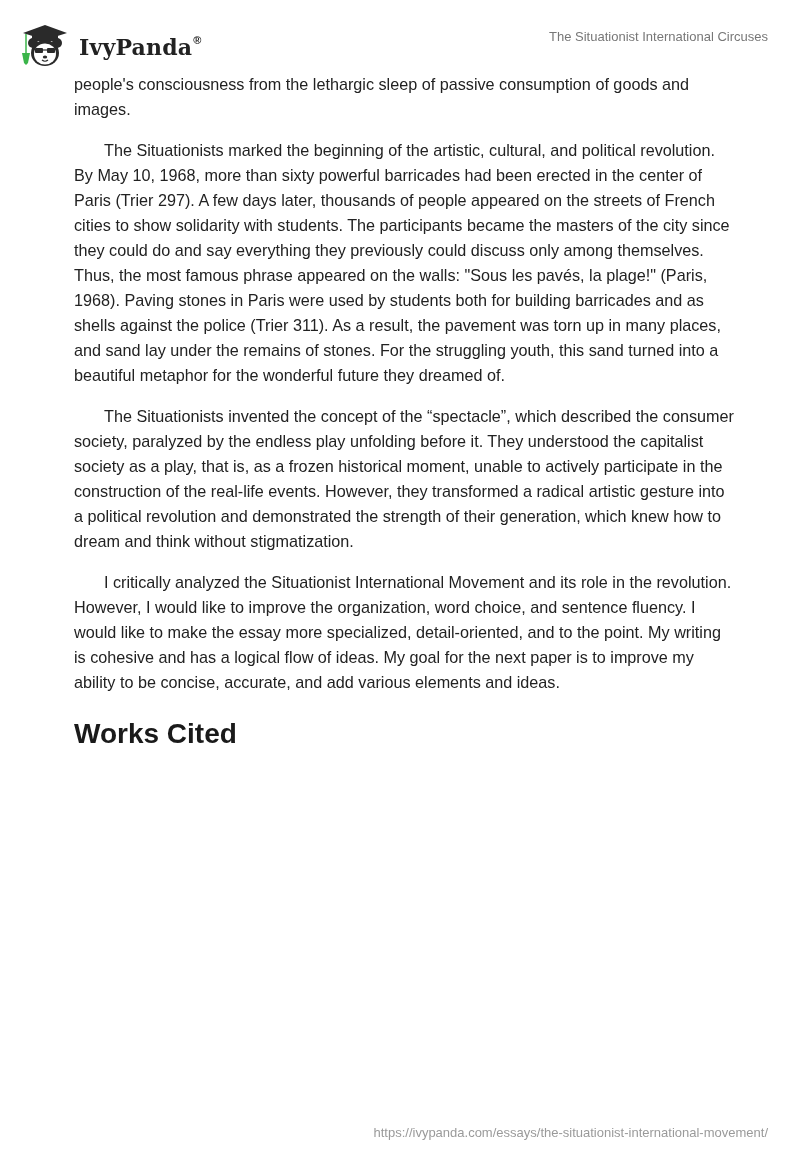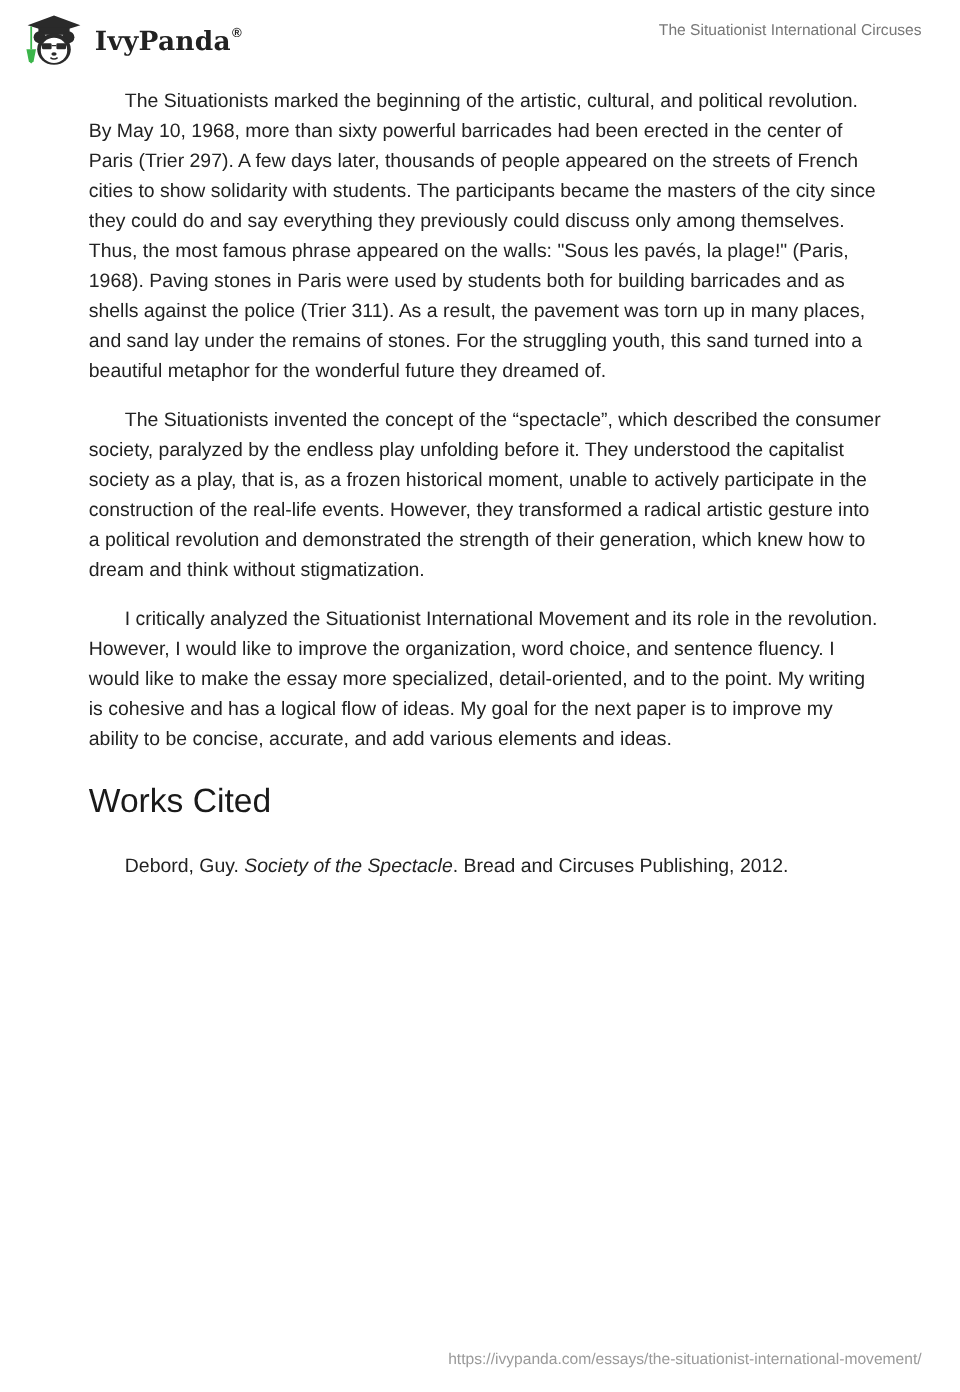--- a/index.html
+++ b/index.html
@@ -10,21 +10,21 @@
     body {
       width: 800px;
       height: 1160px;
       position: relative;
       overflow: hidden;
       font-family: "Liberation Sans", sans-serif;
       color: #222222;
     }
     .header {
       position: absolute;
-      left: 0; top: 4px;
+      left: 0; top: 16px;
       width: 800px; height: 60px;
     }
     .logo {
       position: absolute;
       left: 17px; top: 7px;
       display: flex;
       align-items: center;
     }
     .logo-mark {
       width: 56px; height: 46px;
@@ -65,21 +65,21 @@
       line-height: 25px;
       color: #222222;
       text-indent: 30px;
     }
     .para.continuation {
       text-indent: 0;
     }
     .section-heading {
       margin: 21px 0 24px 0;
       font-size: 28px;
-      font-weight: normal;
+      font-weight: bold;
       color: #1a1a1a;
       line-height: 36px;
     }
     .citation {
       margin: 0 0 19px 0;
       font-size: 16.2px;
       line-height: 25px;
       text-indent: 30px;
       color: #222222;
     }
@@ -116,23 +116,23 @@
 
       <ellipse cx="28" cy="34" rx="2.2" ry="1.5" fill="#2a2a2a"></ellipse>
       <path d="M25,37 Q28,39.5 31,37" stroke="#2a2a2a" stroke-width="1.2" fill="none"></path>
     </svg>
     <span class="logo-text"><span>IvyPanda</span><span class="logo-reg">®</span></span>
   </div>
   <div class="header-title">The Situationist International Circuses</div>
 </div>
 
 <div class="content">
+  <p class="para continuation">people's consciousness from the lethargic sleep of passive consumption of goods and images.</p>
   <p class="para">The Situationists marked the beginning of the artistic, cultural, and political revolution. By May 10, 1968, more than sixty powerful barricades had been erected in the center of Paris (Trier 297). A few days later, thousands of people appeared on the streets of French cities to show solidarity with students. The participants became the masters of the city since they could do and say everything they previously could discuss only among themselves. Thus, the most famous phrase appeared on the walls: "Sous les pavés, la plage!" (Paris, 1968). Paving stones in Paris were used by students both for building barricades and as shells against the police (Trier 311). As a result, the pavement was torn up in many places, and sand lay under the remains of stones. For the struggling youth, this sand turned into a beautiful metaphor for the wonderful future they dreamed of.</p>
   <p class="para">The Situationists invented the concept of the “spectacle”, which described the consumer society, paralyzed by the endless play unfolding before it. They understood the capitalist society as a play, that is, as a frozen historical moment, unable to actively participate in the construction of the real-life events. However, they transformed a radical artistic gesture into a political revolution and demonstrated the strength of their generation, which knew how to dream and think without stigmatization.</p>
   <p class="para">I critically analyzed the Situationist International Movement and its role in the revolution. However, I would like to improve the organization, word choice, and sentence fluency. I would like to make the essay more specialized, detail-oriented, and to the point. My writing is cohesive and has a logical flow of ideas. My goal for the next paper is to improve my ability to be concise, accurate, and add various elements and ideas.</p>
 
   <h2 class="section-heading">Works Cited</h2>
 
-  <p class="citation"><span>Debord, Guy.</span> <em>Society of the Spectacle</em><span>. Bread and Circuses Publishing, 2012.</span></p>
 
 </div>
 
 <div class="footer-url">https://ivypanda.com/essays/the-situationist-international-movement/</div>
 
 </body></html>

